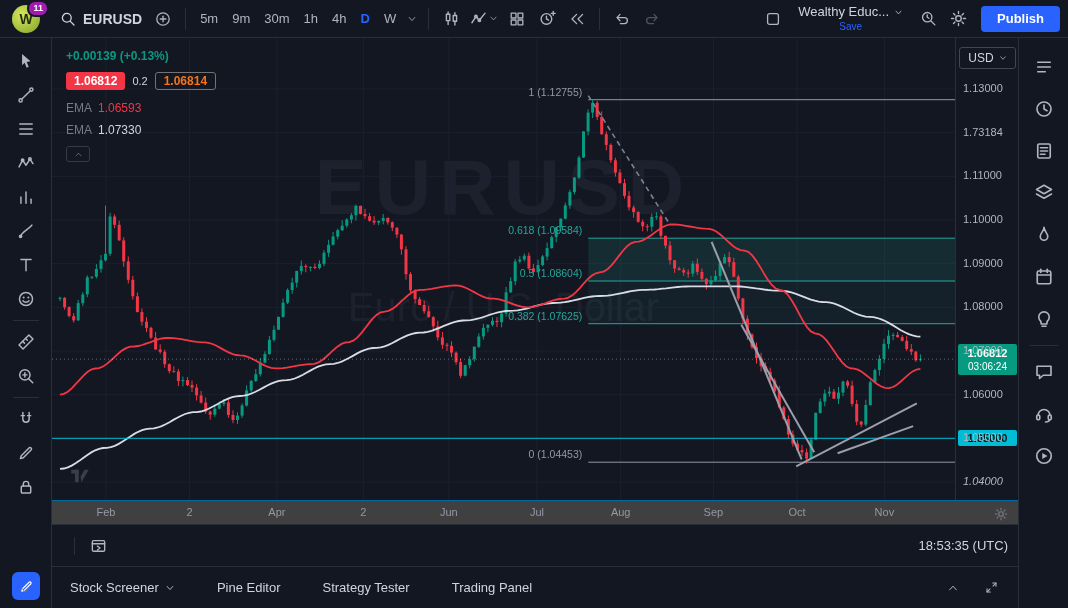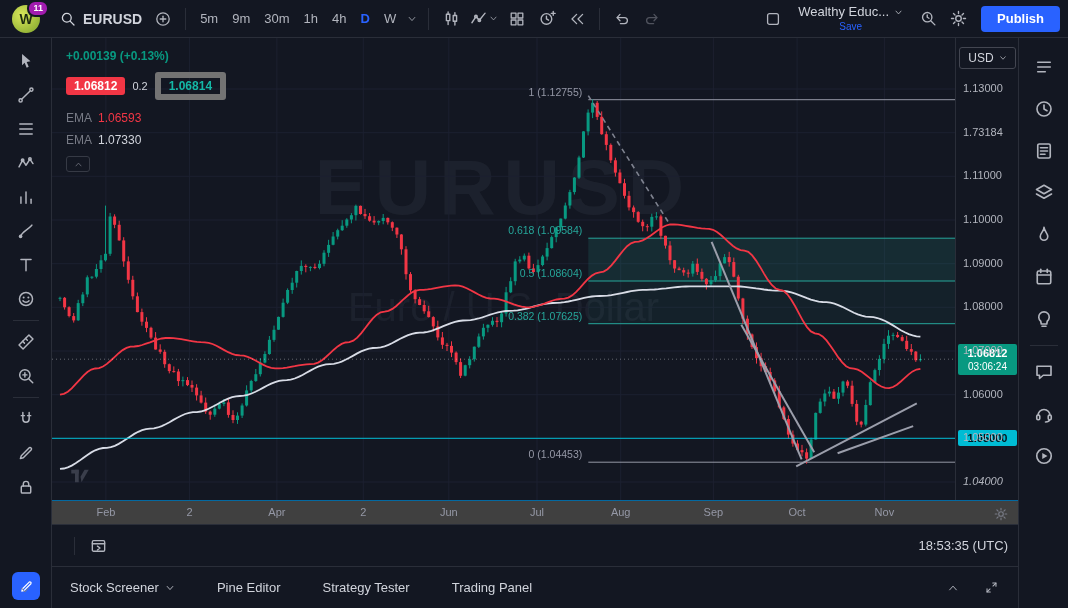--- a/index.html
+++ b/index.html
@@ -50,21 +50,21 @@
   .chart-area{position:absolute;left:52px;top:38px;width:903px;height:462px;background:#131722;overflow:hidden}
   .watermark{position:absolute;left:0;right:0;top:104px;text-align:center;pointer-events:none;z-index:0}
   .wm1{font-size:78px;font-weight:bold;letter-spacing:8px;color:rgba(190,200,220,0.06)}
   .wm2{font-size:40px;margin-top:52px;color:rgba(190,200,220,0.06)}
   #chart-svg{position:absolute;left:0;top:0;z-index:1}
   .legend{position:absolute;left:14px;top:12px;z-index:3;line-height:1}
   .chg{color:#089981;font-size:12px;font-weight:bold;margin-bottom:10px}
   .quote-row{display:flex;align-items:center;margin-bottom:12px}
   .bid{background:#f23645;color:#fff;font-size:12px;font-weight:bold;padding:3px 8px;border-radius:3px;cursor:pointer}
   .spread{color:#d1d4dc;font-size:11px;margin:0 7px}
-  .ask{border:6px solid #737373;color:#14b8a6;font-size:12px;font-weight:bold;padding:2px 8px;border-radius:3px;cursor:pointer}
+  .ask{border:1px solid #737373;color:#f97316;font-size:12px;font-weight:bold;padding:2px 8px;border-radius:3px;cursor:pointer}
   .ema-row{font-size:12px;margin-bottom:10px;cursor:pointer}
   .ema-row .dim{color:#787b86;margin-right:6px}
   .ema-row .red{color:#f23645}
   .ema-row .white{color:#d1d4dc}
   .collapse{width:24px;height:16px;border:1px solid #363a45;border-radius:3px;color:#787b86;
     display:flex;align-items:center;justify-content:center;margin-top:2px}
   .tv-logo{position:absolute;left:18px;bottom:14px;color:#3a3e4b;z-index:3;cursor:pointer}
 
   
   .price-axis{position:absolute;left:955px;top:38px;width:63px;height:462px;background:#131722;

